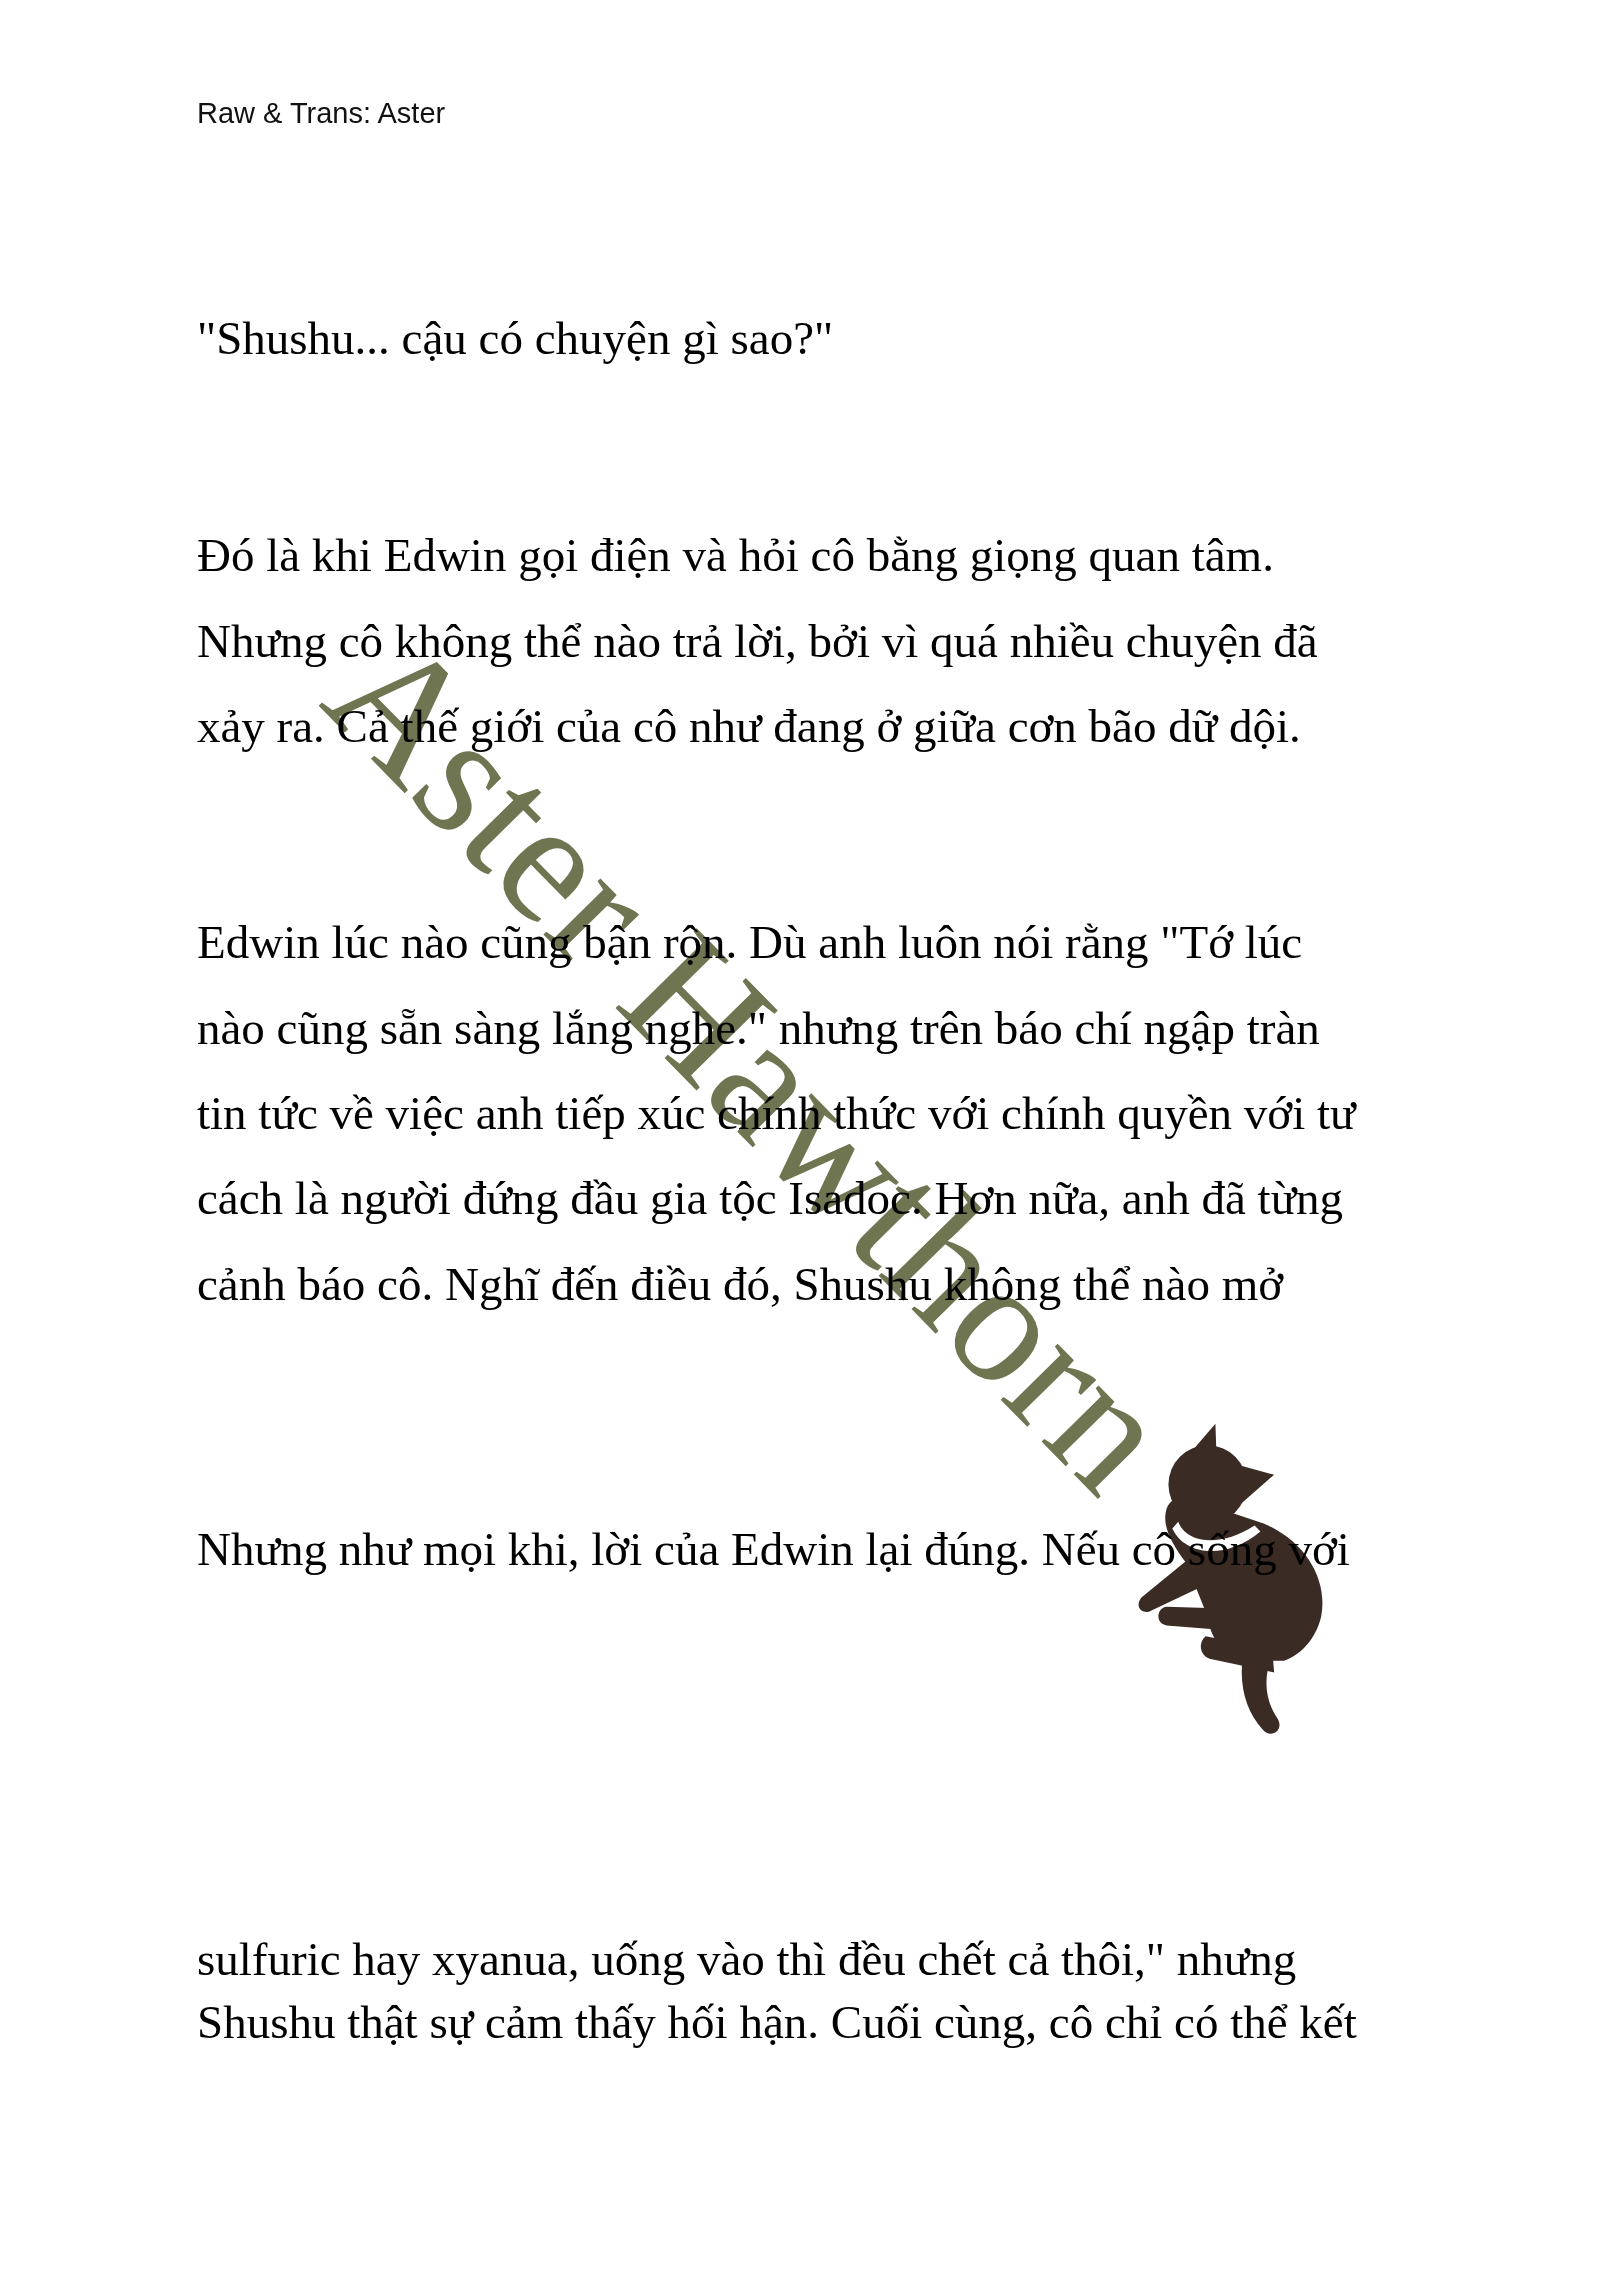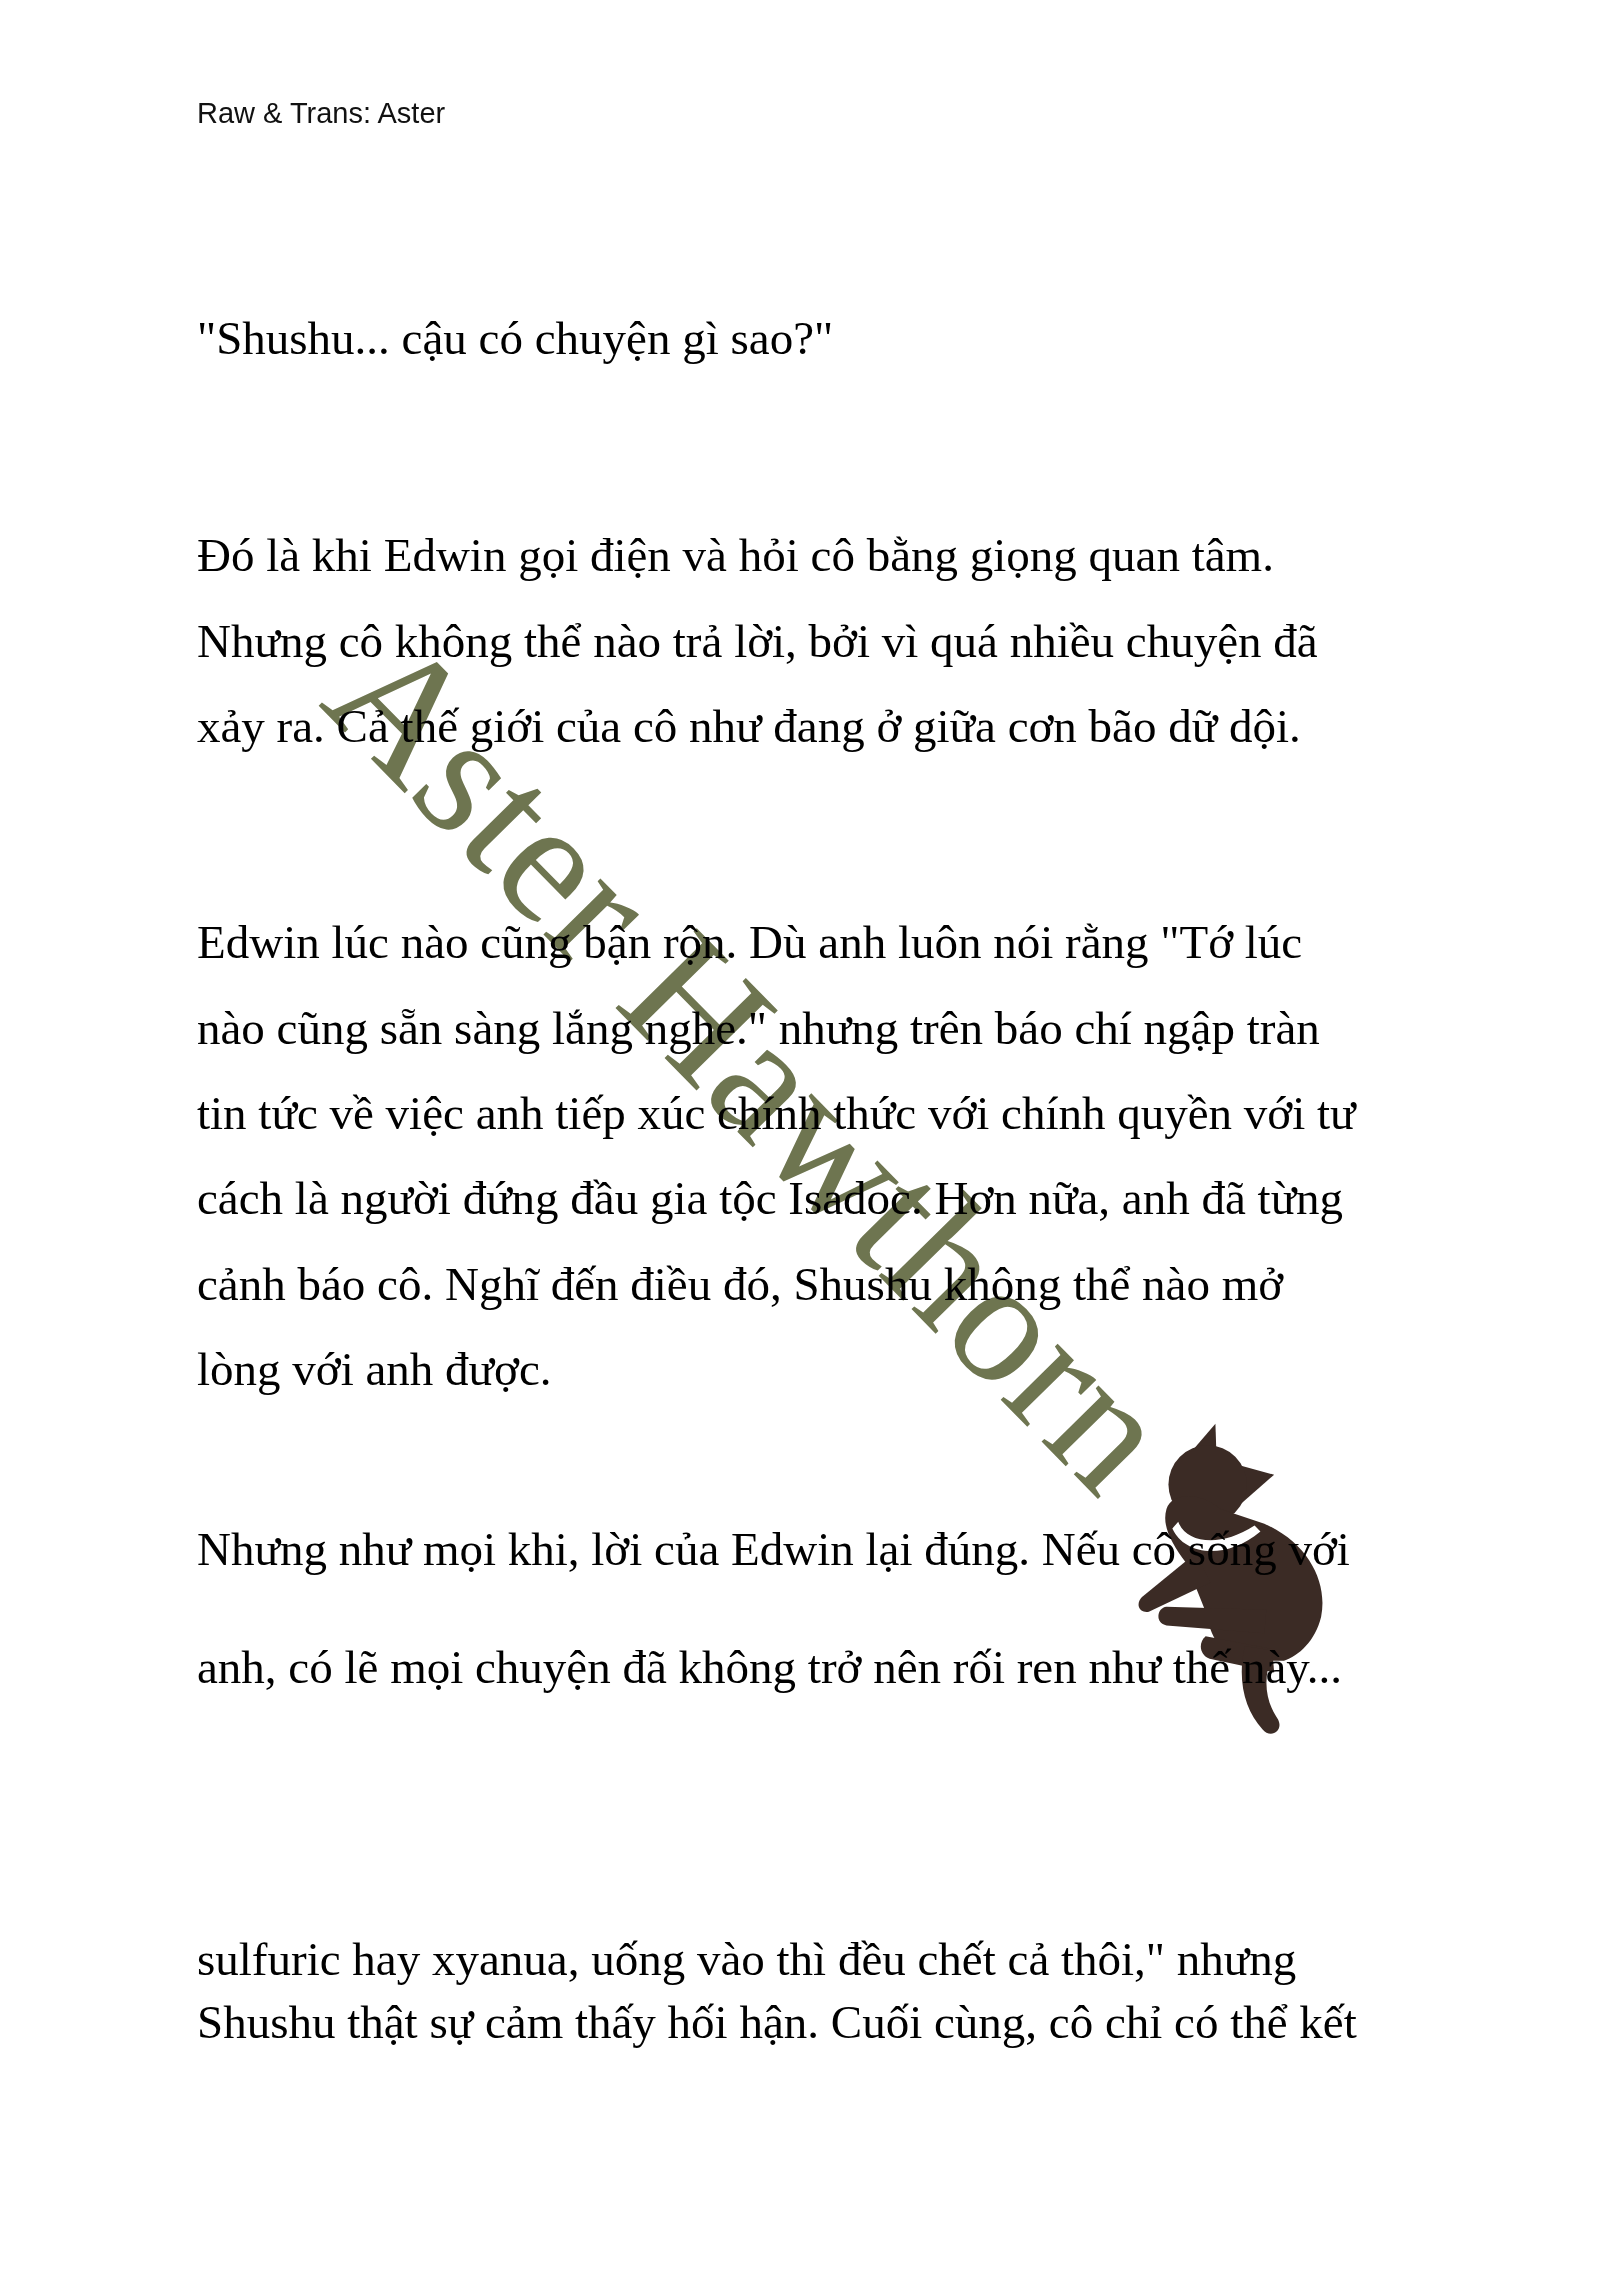--- a/index.html
+++ b/index.html
@@ -100,22 +100,20 @@
 
   <div class="line" style="top:528px;font-family:Liberation Serif, serif;">Đó là khi Edwin gọi điện và hỏi cô bằng giọng quan tâm.</div>
   <div class="line" style="top:614px;text-align:center;">Nhưng cô không thể nào trả lời, bởi vì quá nhiều chuyện đã</div>
   <div class="line" style="top:699px;">xảy ra. Cả thế giới của cô như đang ở giữa cơn bão dữ dội.</div>
 
   <div class="line" style="top:915px;">Edwin lúc nào cũng bận rộn. Dù anh luôn nói rằng "Tớ lúc</div>
   <div class="line" style="top:1001px;">nào cũng sẵn sàng lắng nghe." nhưng trên báo chí ngập tràn</div>
   <div class="line" style="top:1086px;">tin tức về việc anh tiếp xúc chính thức với chính quyền với tư</div>
   <div class="line" style="top:1171px;">cách là người đứng đầu gia tộc Isadoc. Hơn nữa, anh đã từng</div>
   <div class="line" style="top:1257px;">cảnh báo cô. Nghĩ đến điều đó, Shushu không thể nào mở</div>
-  <div class="line" style="top:1342px;">lòng với anh được.</div>
 
   <div class="line" style="top:1522px;">Nhưng như mọi khi, lời của Edwin lại đúng. Nếu cô sống với</div>
-  <div class="line" style="top:1640px;">anh, có lẽ mọi chuyện đã không trở nên rối ren như thế này...</div>
 
   <div class="line" style="top:1896px;margin-top:36px;">sulfuric hay xyanua, uống vào thì đều chết cả thôi," nhưng</div>
   <div class="line" style="top:1995px;">Shushu thật sự cảm thấy hối hận. Cuối cùng, cô chỉ có thể kết</div>
 
 </div>
 
 
 </body></html>

